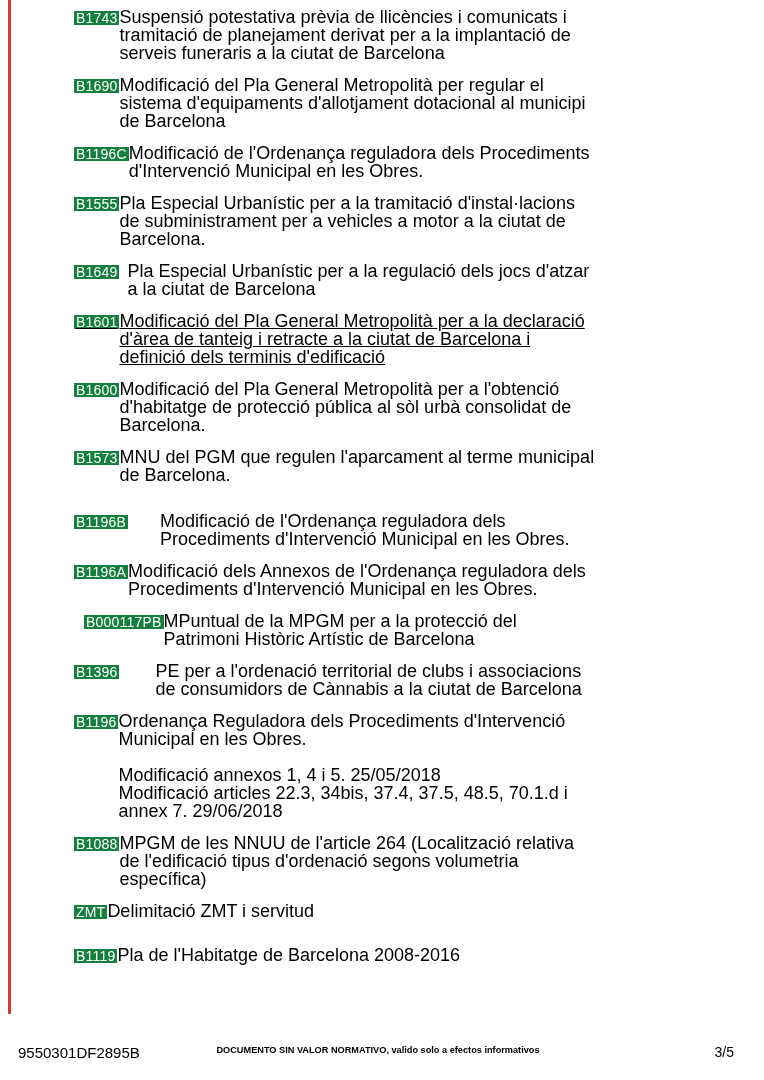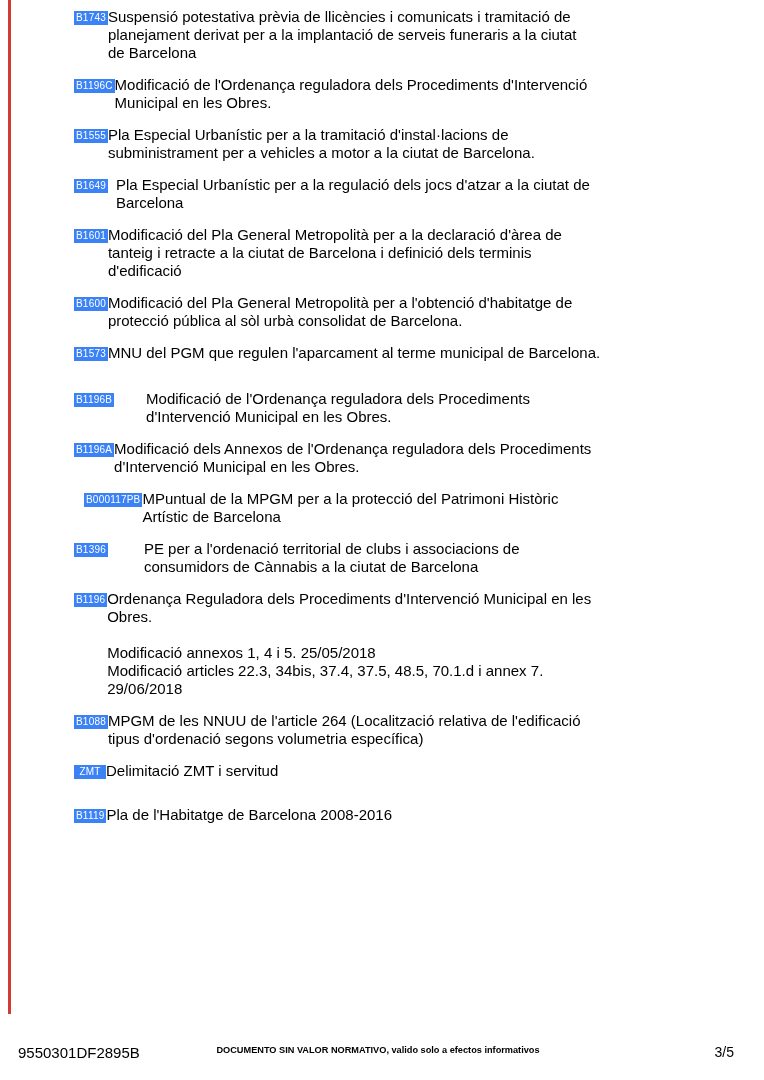--- a/index.html
+++ b/index.html
@@ -41,34 +41,34 @@
     margin-bottom: 12px;
   }
   .tag-cell {
     flex: 0 0 106px;
     padding-left: 26px;
     box-sizing: border-box;
     padding-top: 3px;
   }
   .tag {
     display: block;
-    background: #3b82f6;
+    background: #15803d;
     color: #ffffff;
-    font-size: 10px;
+    font-size: 14px;
     line-height: 12px;
     text-align: center;
     padding: 1px 2px;
     font-family: "Liberation Sans", sans-serif;
     letter-spacing: 0.2px;
     margin-left: 48px;
   }
   .text-cell {
     flex: 1 1 auto;
     padding-right: 172px;
-    font-size: 15px;
+    font-size: 18px;
     line-height: 18px;
     color: #000000;
   }
   .text-cell p {
     margin: 0;
   }
   .text-cell p.spaced {
     margin-top: 18px;
   }
   .footer {
@@ -111,20 +111,28 @@
 
     <div class="entry" style="margin-bottom:14px;">
       <div class="tag-cell">
         <span class="tag">B1743</span>
       </div>
       <div class="text-cell">
         <p>Suspensió potestativa prèvia de llicències i comunicats i tramitació de planejament derivat per a la implantació de serveis funeraris a la ciutat de Barcelona</p>
       </div>
     </div>
 
+    <div class="entry" style="margin-bottom:14px;">
+      <div class="tag-cell">
+        <span class="tag">B1690</span>
+      </div>
+      <div class="text-cell">
+        <p>Modificació del Pla General Metropolità per regular el sistema d'equipaments d'allotjament dotacional al municipi de Barcelona</p>
+      </div>
+    </div>
 
     <div class="entry" style="margin-bottom:14px;">
       <div class="tag-cell">
         <span class="tag">B1196C</span>
       </div>
       <div class="text-cell">
         <p>Modificació de l'Ordenança reguladora dels Procediments d'Intervenció Municipal en les Obres.</p>
       </div>
     </div>
 
@@ -139,21 +147,21 @@
 
     <div class="entry" style="margin-bottom:14px;gap:8px;">
       <div class="tag-cell">
         <span class="tag">B1649</span>
       </div>
       <div class="text-cell">
         <p>Pla Especial Urbanístic per a la regulació dels jocs d'atzar a la ciutat de Barcelona</p>
       </div>
     </div>
 
-    <div class="entry" style="margin-bottom:14px;">
+    <div class="entry" style="margin-bottom:14px;text-decoration:underline;">
       <div class="tag-cell">
         <span class="tag">B1601</span>
       </div>
       <div class="text-cell">
         <p>Modificació del Pla General Metropolità per a la declaració d'àrea de tanteig i retracte a la ciutat de Barcelona i definició dels terminis d'edificació</p>
       </div>
     </div>
 
     <div class="entry" style="margin-bottom:14px;">
       <div class="tag-cell">

